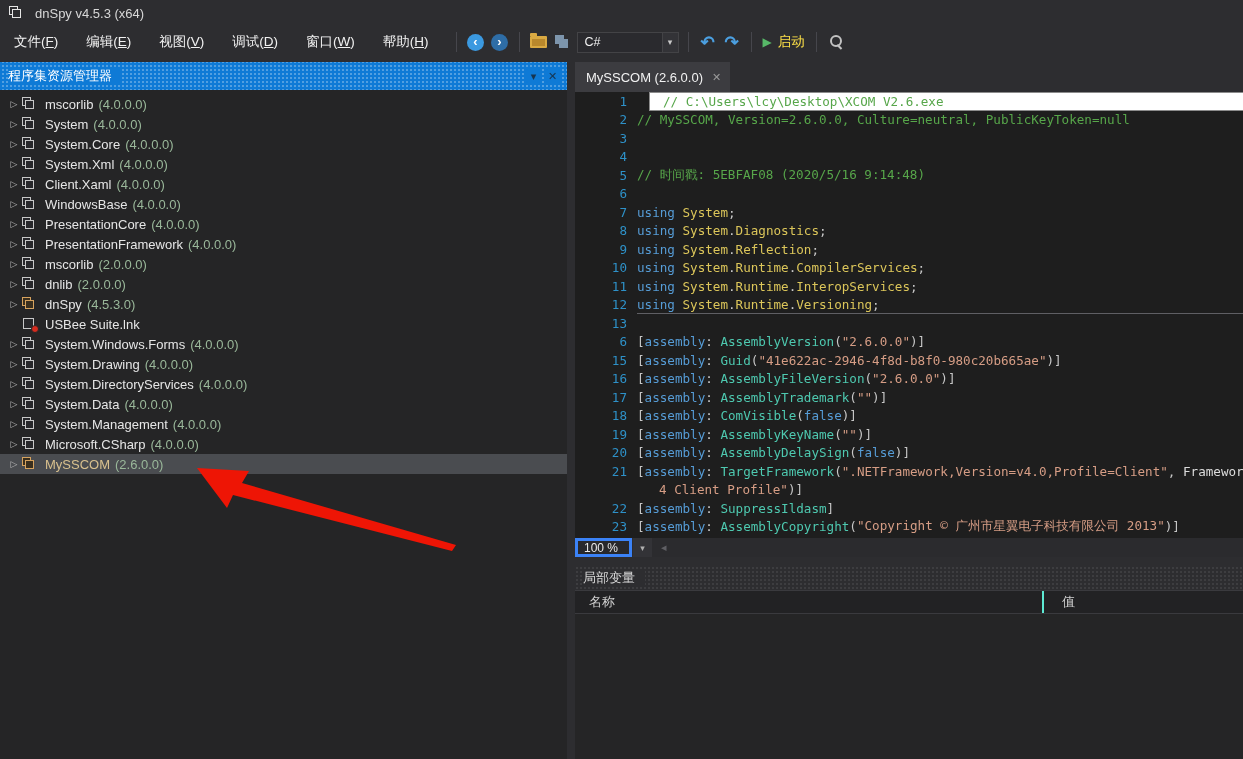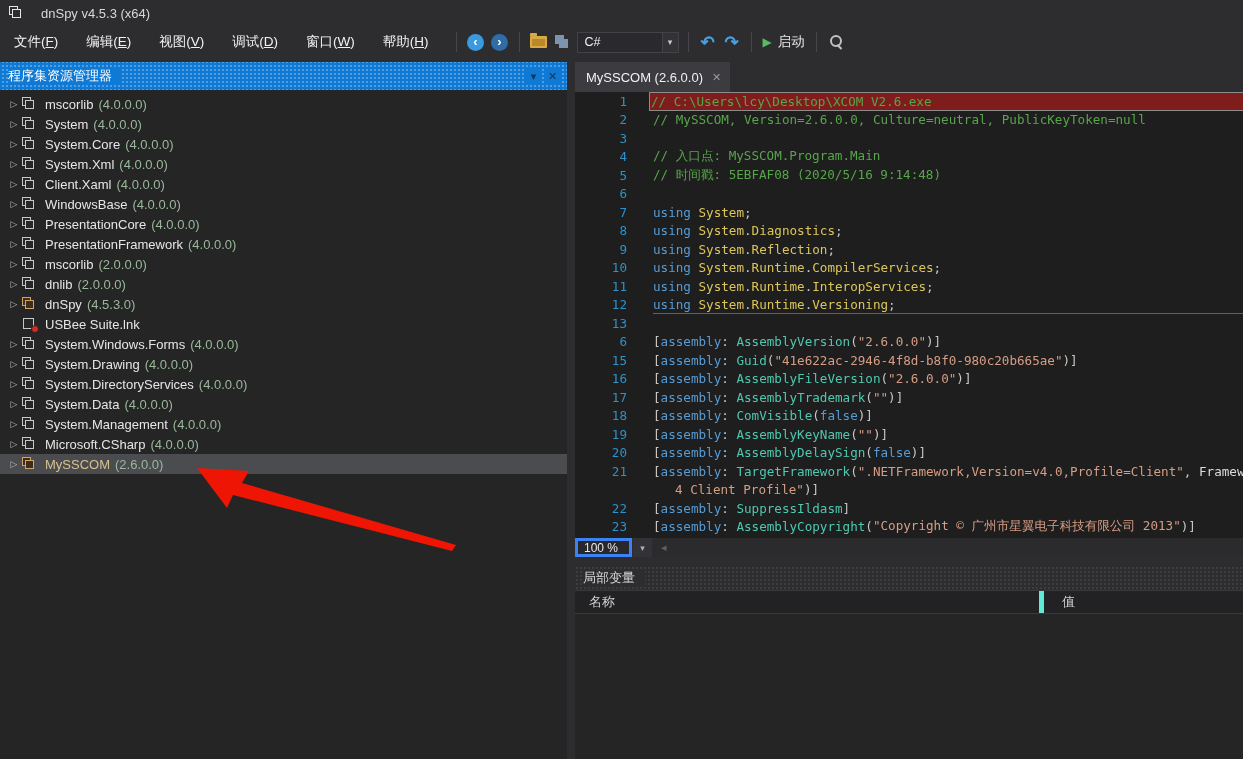--- a/index.html
+++ b/index.html
@@ -1,21 +1,21 @@
 <!DOCTYPE html>
 <html><head>
 <meta charset="utf-8">
 <style>
   * { margin:0; padding:0; box-sizing:border-box; }
   html,body { width:1243px; height:759px; overflow:hidden; }
   body { position:relative; background:#2d2d30; font-family:"Liberation Sans",sans-serif; color:#f1f1f1; }
 
   
   .titlebar { position:absolute; left:0; top:0; width:1243px; height:26px; display:flex; align-items:center; padding-left:9px; background:#2d2d30; }
-  .title-text { font-size:13px; color:#d8d8d8; margin-left:16px; }
+  .title-text { font-size:13px; color:#d8d8d8; margin-left:10px; }
 
   
   .stack-icn { position:relative; width:16px; height:15px; display:inline-block; flex:0 0 auto; }
   .stack-icn i { position:absolute; width:9px; height:9px; border:1px solid #c8c8c8; background:#2d2d30; }
   .stack-icn i.b1 { left:0; top:0; }
   .stack-icn i.b2 { left:3px; top:3px; }
   .stack-icn.app i { border-color:#e6e6e6; background:#2d2d30; }
   .stack-icn.gray i { background:#27272a; }
   .stack-icn.org i { border-color:#d7a35f; background:#3a2f1e; }
   .stack-icn.err i.b2 { left:1px; top:1px; width:11px; height:11px; }
@@ -34,21 +34,21 @@
   .folder-icn::before { content:""; position:absolute; left:0; top:-3px; width:7px; height:3px; background:#d9a942; border-radius:1px 1px 0 0; }
   .folder-icn::after { content:""; position:absolute; left:2px; top:3px; right:2px; bottom:2px; background:#b9882c; }
   .save-icn { position:relative; width:16px; height:15px; }
   .save-icn i { position:absolute; width:9px; height:9px; background:#7d95ac; }
   .save-icn i.b1 { left:0; top:0; } .save-icn i.b2 { left:4px; top:4px; }
   .combo { display:flex; align-items:center; margin:0 2px; }
   .combo .field { width:86px; height:21px; background:#2a2a2e; border:1px solid #434346; color:#f1f1f1; font-size:12.5px; display:flex; align-items:center; padding-left:7px; }
   .combo .drop { width:16px; height:21px; background:#333337; border:1px solid #434346; border-left:none; display:flex; align-items:center; justify-content:center; font-size:9px; color:#c8c8c8; }
   .curve { font-size:17px; color:#4b9fe0; font-weight:bold; line-height:1; }
   .play { color:#57b868; font-size:12px; margin-right:6px; }
-  .run-label { font-size:13.5px; color:#e5e5e5; }
+  .run-label { font-size:13.5px; color:#fde047; }
   .mag { position:relative; width:16px; height:16px; }
   .mag::before { content:""; position:absolute; left:2px; top:1px; width:8px; height:8px; border:2px solid #c2c2c2; border-radius:50%; }
   .mag::after { content:""; position:absolute; left:10px; top:10px; width:6px; height:2px; background:#c2c2c2; transform:rotate(45deg); transform-origin:0 0; }
 
   
   .left-panel { position:absolute; left:0; top:62px; width:567px; bottom:0; background:#252526; }
   .panel-header { position:absolute; left:0; top:0; width:567px; height:28px; background:#0e7ad6; display:flex; align-items:center; padding:0 6px 0 8px;
       background-image:radial-gradient(circle, rgba(255,255,255,.28) 1px, transparent 1.3px); background-size:4px 4px; background-position:1px 2px; }
   .panel-header .ph-title { font-size:13px; color:#ffffff; background:#0e7ad6; padding-right:8px; }
   .ph-spacer { flex:1; }
@@ -67,42 +67,42 @@
   
   .tabstrip { position:absolute; left:575px; top:62px; right:0; height:30px; background:#2d2d30; display:flex; }
   .tab { height:30px; background:#3c3c40; display:flex; align-items:center; padding:0 9px 0 11px; }
   .tab-label { font-size:13px; color:#f1f1f1; }
   .tab-close { margin-left:9px; color:#9a9a9a; font-size:11px; }
 
   
   .code-area { position:absolute; left:575px; top:92px; right:0; height:446px; background:#1e1e1e; overflow:hidden; }
   .crow { height:18.5px; display:flex; align-items:center; font-family:"DejaVu Sans Mono","Liberation Mono",monospace; font-size:12.6px; white-space:pre; }
   .g { flex:0 0 62px; text-align:right; padding-right:10px; color:#2e91c8; }
-  .code { flex:1 1 auto; height:100%; display:flex; align-items:center; overflow:hidden; margin-left:16px; }
-  .code.caret { border:1px solid #8c8c8c; border-right:none; background:#7f1d1d; margin-left:12px; padding-left:1px; }
+  .code { flex:1 1 auto; height:100%; display:flex; align-items:center; overflow:hidden; }
+  .code.caret { border:1px solid #8c8c8c; border-right:none; background:#ffffff; margin-left:12px; padding-left:13px; }
   .code.ul { border-bottom:1px solid #5f5f64; }
   .code.wrap { padding-left:22px; }
   .cm{color:#57a64a} .kw{color:#569cd6} .ns{color:#dcc65a} .pn{color:#c8c8c8}
   .ty{color:#4ec9b0} .st{color:#d69d85} .id{color:#dcdcdc}
 
   
   .zoombar { position:absolute; left:575px; right:0; top:538px; height:19px; background:#2d2d30; display:flex; align-items:center; }
   .zoombox { width:57px; height:19px; background:#28282b; border:3px solid #3b82f6; color:#e8e8e8; font-size:12px; display:flex; align-items:center; padding-left:6px; }
   .zoomdrop { width:19px; height:19px; background:#333337; display:flex; align-items:center; justify-content:center; color:#b0b0b0; font-size:9px; margin-left:1px; }
   .hscroll { flex:1; height:19px; background:#2b2b2e; display:flex; align-items:center; }
   .hscroll .larr { color:#5f5f64; font-size:11px; margin-left:9px; }
 
   
   .locals { position:absolute; left:575px; right:0; top:566px; bottom:0; background:#252526; }
   .locals-header { height:24px; background:#2d2d30; display:flex; align-items:center; padding-left:8px;
       background-image:radial-gradient(circle, rgba(255,255,255,.08) 1px, transparent 1.3px); background-size:4px 4px; }
   .locals-header span { font-size:13px; color:#d8d8d8; background:#2d2d30; padding-right:10px; }
   .locals-cols { height:24px; display:flex; border-top:1px solid #3a3a3e; border-bottom:1px solid #3a3a3e; background:#222224; }
   .col { display:flex; align-items:center; font-size:13px; color:#d0d0d0; }
-  .col.c1 { width:469px; padding-left:14px; border-right:5px solid #5eead4; }
+  .col.c1 { width:469px; padding-left:14px; border-right:2px solid #5eead4; }
   .col.c2 { flex:1; padding-left:18px; }
 
   
   .anno { position:absolute; left:0; top:0; pointer-events:none; z-index:50; }
 </style>
 </head>
 <body>
 
 <div class="titlebar">
   <span class="stack-icn app">
@@ -353,21 +353,21 @@
   <div class="tab">
     <span class="tab-label">MySSCOM (2.6.0.0)</span>
     <span class="tab-close">✕</span>
   </div>
 </div>
 
 <div class="code-area" id="code">
     <div class="crow"><span class="g">1</span><div class="code caret"><span class="cm">// C:\Users\lcy\Desktop\XCOM V2.6.exe</span></div></div>
     <div class="crow"><span class="g">2</span><div class="code"><span class="cm">// MySSCOM, Version=2.6.0.0, Culture=neutral, PublicKeyToken=null</span></div></div>
     <div class="crow"><span class="g">3</span><div class="code"></div></div>
-    <div class="crow"><span class="g">4</span><div class="code"><span class="cm">// 入口点: MySSCOM.Program.Main</span></div></div>
+    <div class="crow"><span class="g">4</span></div>
     <div class="crow"><span class="g">5</span><div class="code"><span class="cm">// 时间戳: 5EBFAF08 (2020/5/16 9:14:48)</span></div></div>
     <div class="crow"><span class="g">6</span><div class="code"></div></div>
     <div class="crow"><span class="g">7</span><div class="code"><span class="kw">using </span><span class="ns">System</span><span class="pn">;</span></div></div>
     <div class="crow"><span class="g">8</span><div class="code"><span class="kw">using </span><span class="ns">System</span><span class="pn">.</span><span class="ns">Diagnostics</span><span class="pn">;</span></div></div>
     <div class="crow"><span class="g">9</span><div class="code"><span class="kw">using </span><span class="ns">System</span><span class="pn">.</span><span class="ns">Reflection</span><span class="pn">;</span></div></div>
     <div class="crow"><span class="g">10</span><div class="code"><span class="kw">using </span><span class="ns">System</span><span class="pn">.</span><span class="ns">Runtime</span><span class="pn">.</span><span class="ns">CompilerServices</span><span class="pn">;</span></div></div>
     <div class="crow"><span class="g">11</span><div class="code"><span class="kw">using </span><span class="ns">System</span><span class="pn">.</span><span class="ns">Runtime</span><span class="pn">.</span><span class="ns">InteropServices</span><span class="pn">;</span></div></div>
     <div class="crow"><span class="g">12</span><div class="code ul"><span class="kw">using </span><span class="ns">System</span><span class="pn">.</span><span class="ns">Runtime</span><span class="pn">.</span><span class="ns">Versioning</span><span class="pn">;</span></div></div>
     <div class="crow"><span class="g">13</span><div class="code"></div></div>
     <div class="crow"><span class="g">6</span><div class="code"><span class="pn">[</span><span class="kw">assembly</span><span class="pn">: </span><span class="ty">AssemblyVersion</span><span class="pn">(</span><span class="st">"2.6.0.0"</span><span class="pn">)]</span></div></div>

